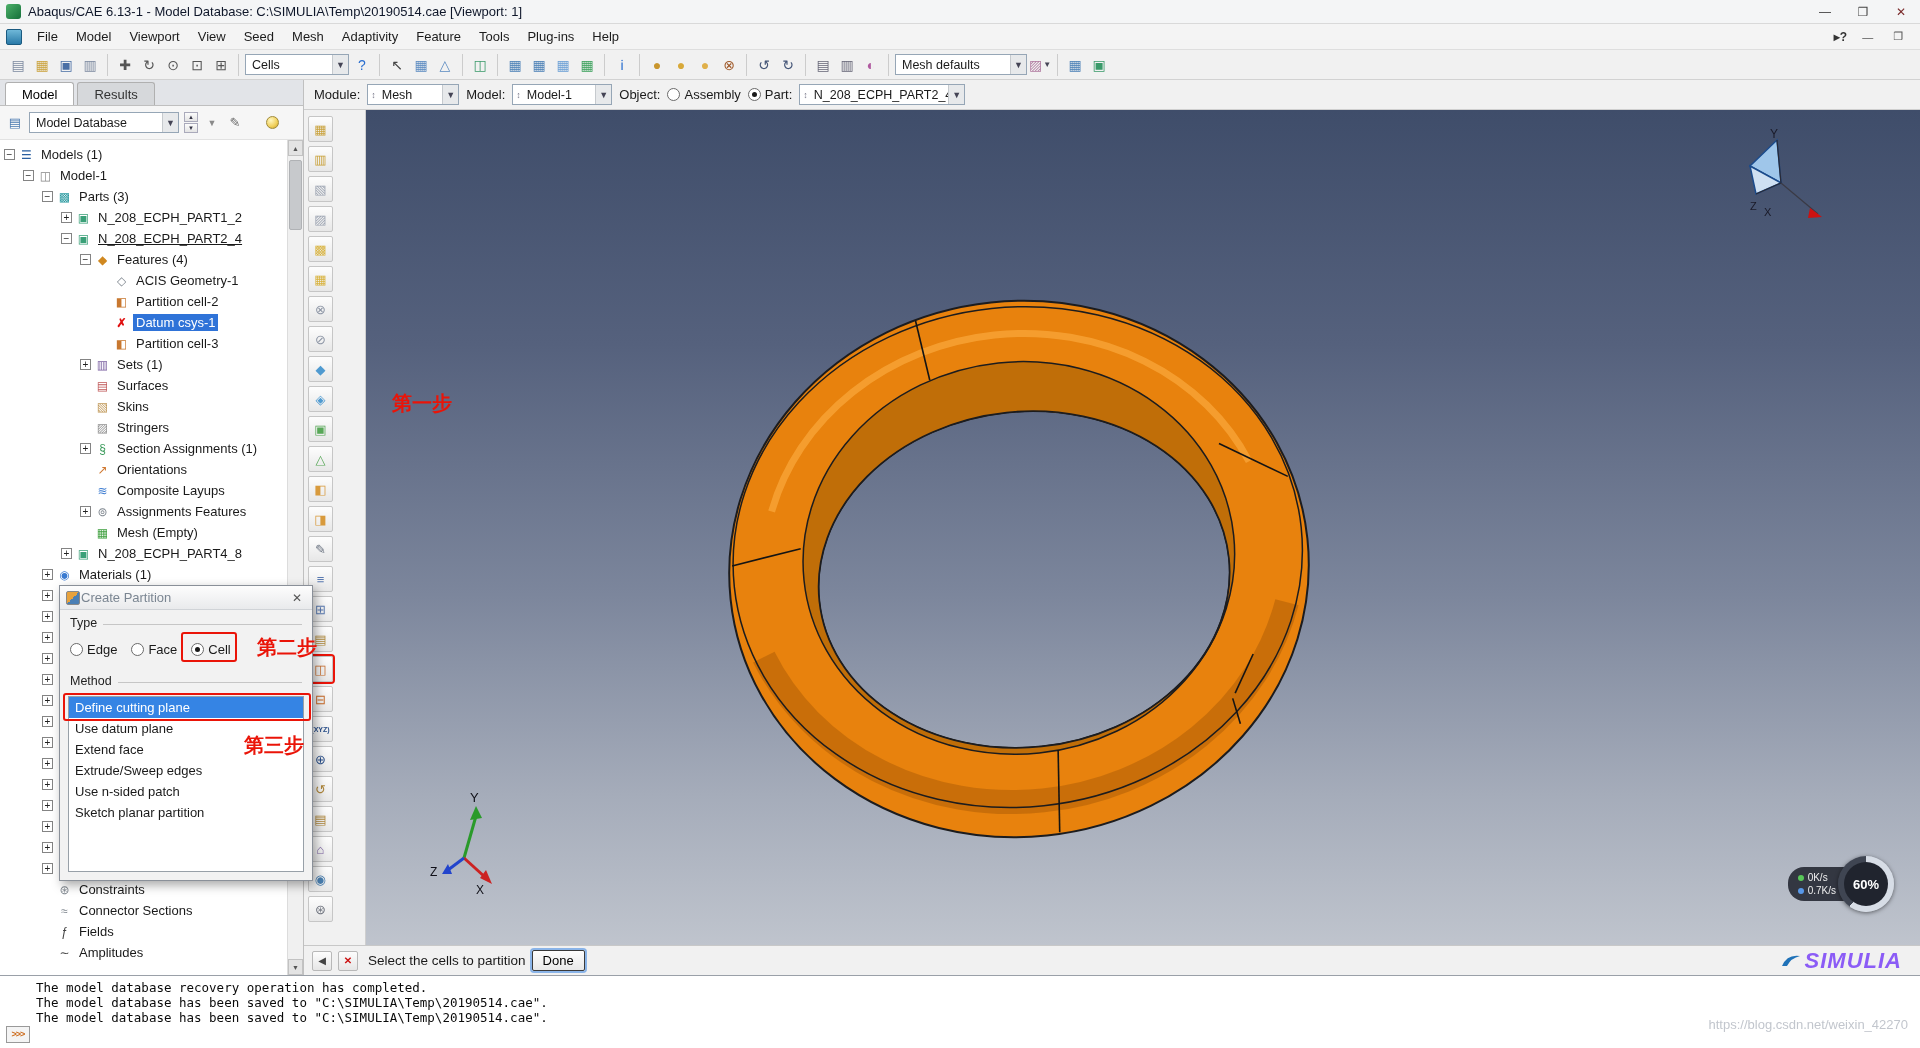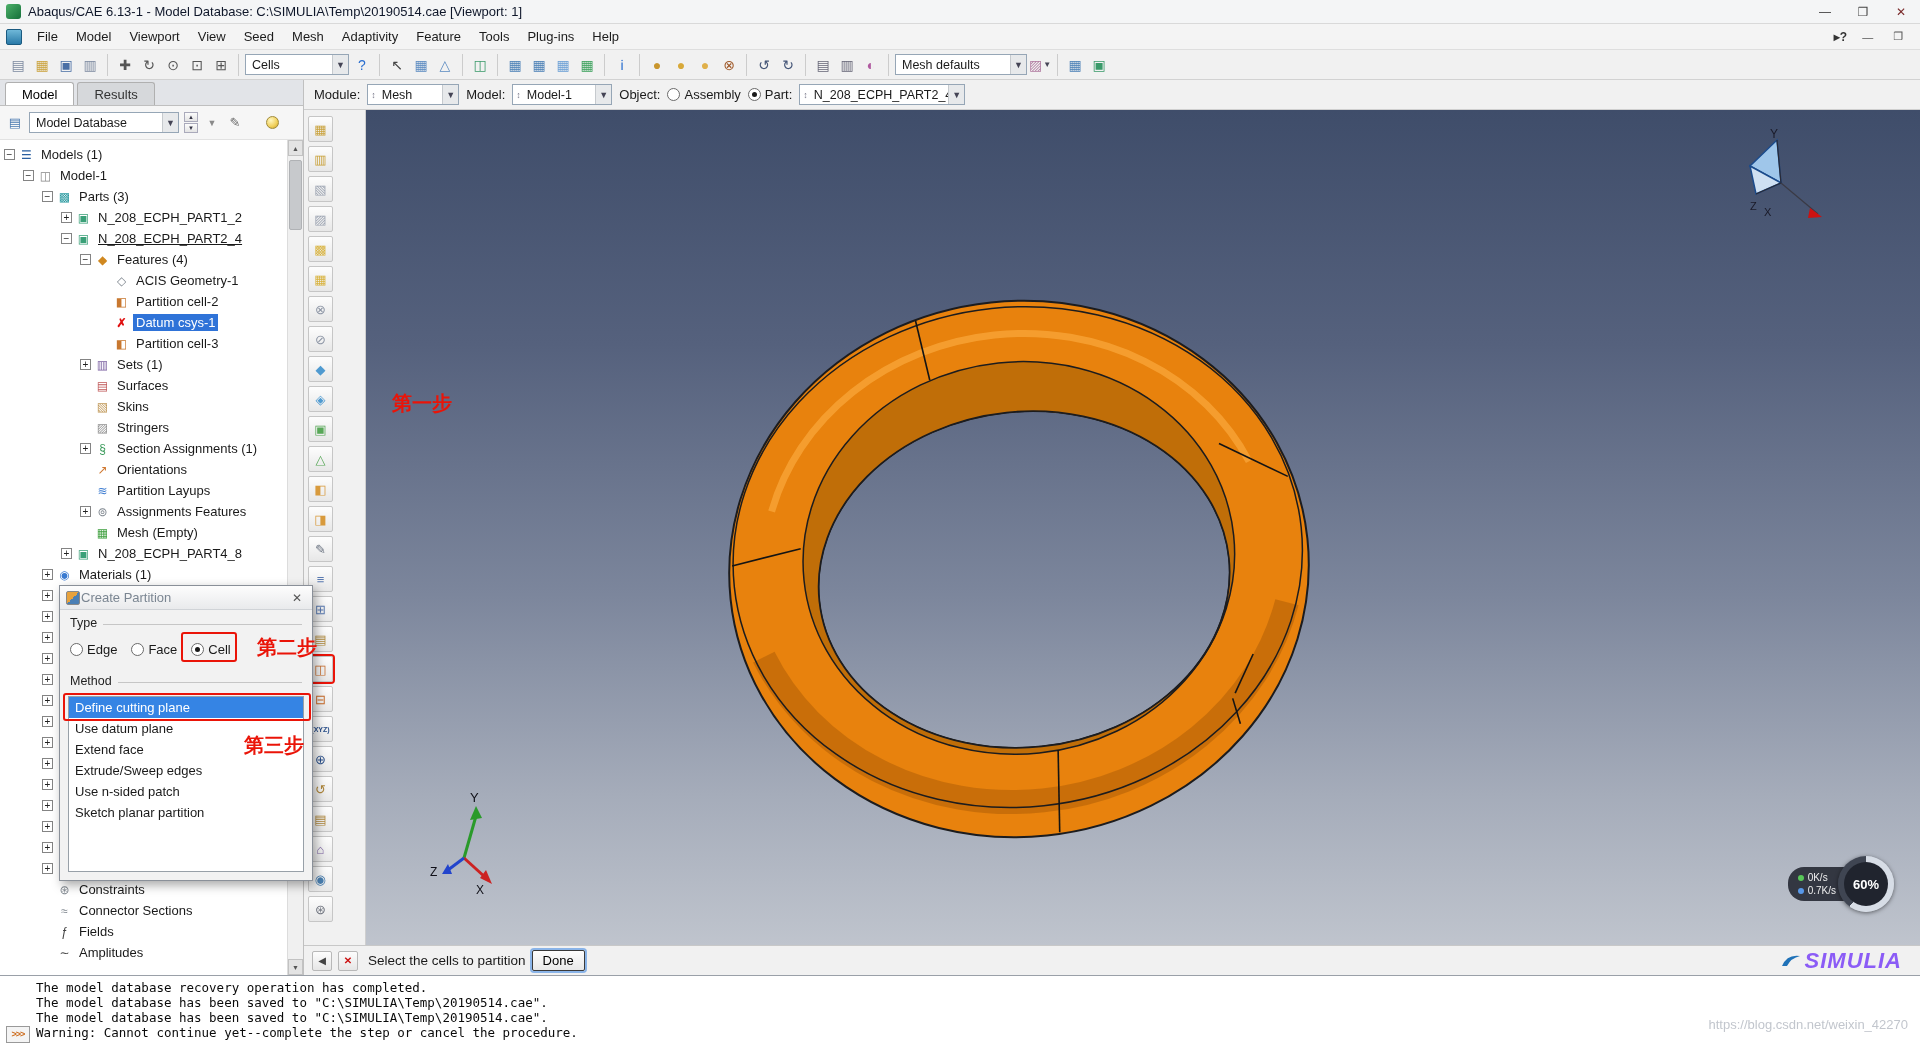--- a/index.html
+++ b/index.html
@@ -365,21 +365,21 @@
             <span class="tlabel">Section Assignments (1)</span>
           </div>
           <div class="tree-row" style="padding-left: 80px;">
             <span class="exp none"></span>
             <span class="tico" style="color: rgb(208, 120, 48);">↗</span>
             <span class="tlabel">Orientations</span>
           </div>
           <div class="tree-row" style="padding-left: 80px;">
             <span class="exp none"></span>
             <span class="tico" style="color: rgb(58, 122, 208);">≋</span>
-            <span class="tlabel">Partition Layups</span>
+            <span class="tlabel">Composite Layups</span>
           </div>
           <div class="tree-row" style="padding-left: 80px;">
             <span class="exp">+</span>
             <span class="tico" style="color: rgb(128, 136, 144);">⊚</span>
             <span class="tlabel">Assignments Features</span>
           </div>
           <div class="tree-row" style="padding-left: 80px;">
             <span class="exp none"></span>
             <span class="tico" style="color: rgb(64, 160, 64);">▦</span>
             <span class="tlabel">Mesh (Empty)</span>
@@ -568,21 +568,20 @@
       </svg>
       <span class="simulia-text">SIMULIA</span>
     </div>
   </div>
 
   <div class="console">
     <div>
         <div class="console-line">The model database recovery operation has completed.</div>
         <div class="console-line">The model database has been saved to "C:\SIMULIA\Temp\20190514.cae".</div>
         <div class="console-line">The model database has been saved to "C:\SIMULIA\Temp\20190514.cae".</div>
-        <div class="console-line">Warning: Cannot continue yet--complete the step or cancel the procedure.</div>
       </div>
     <div class="gutter-box">&gt;&gt;&gt;</div>
     <div class="watermark">https://blog.csdn.net/weixin_42270</div>
   </div>
 
   <div class="dialog">
     <div class="dlg-title">
       <div class="dlg-ico"></div>
       <div class="dlg-title-text">Create Partition</div>
       <div class="dlg-close">✕</div>

